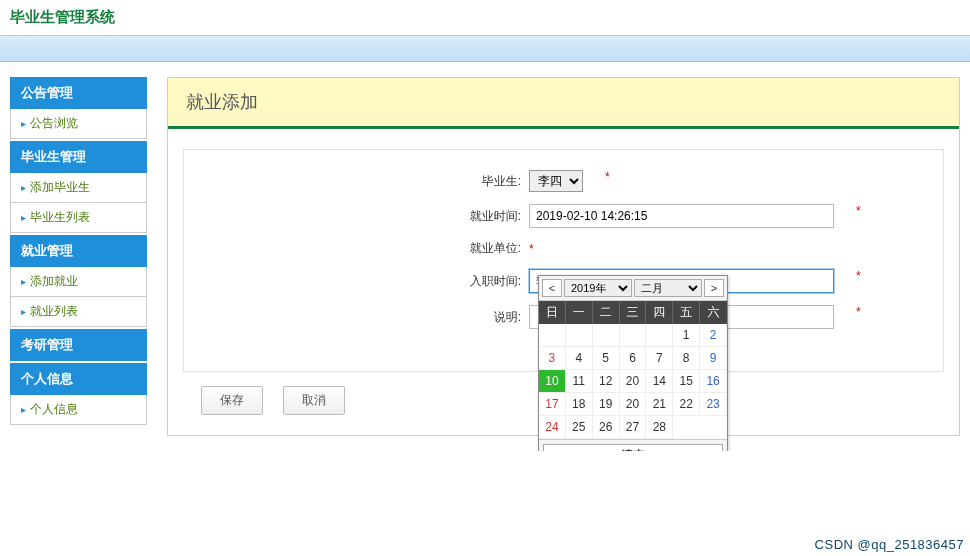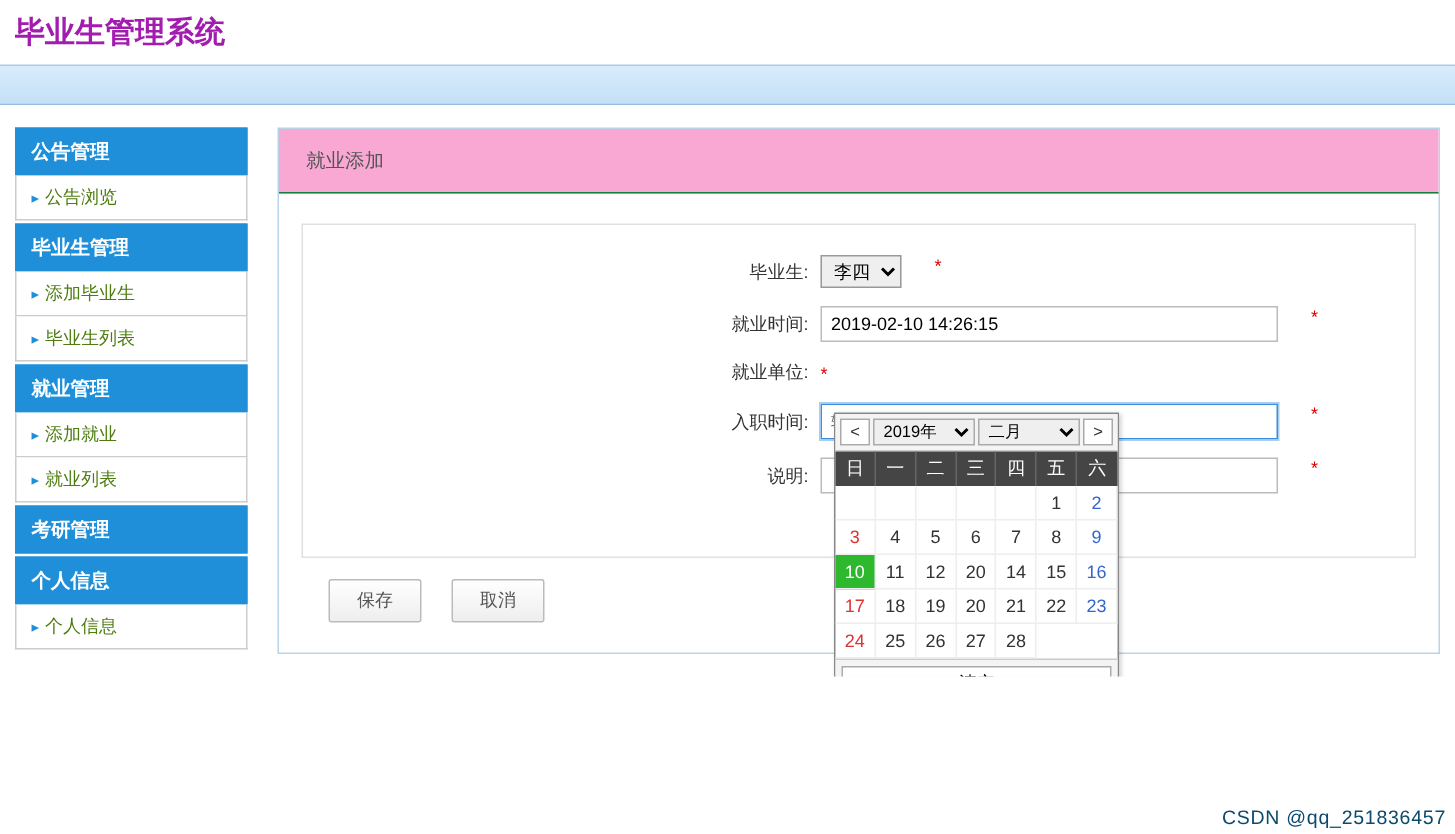--- a/index.html
+++ b/index.html
@@ -1,34 +1,34 @@
 <!DOCTYPE html>
 <html><head>
   <meta charset="utf-8">
   <style>
     * { margin: 0; padding: 0; box-sizing: border-box; }
     body { font-family: Arial, "Microsoft YaHei", sans-serif; font-size: 12px; color: #333; background: #fff; }
     
     .header { background: #fff; border-bottom: 1px solid #aaccee; padding: 8px 10px; }
-    .header-title { font-size: 20px; font-weight: bold; color: #a21caf; }
+    .header-title { font-size: 15px; font-weight: bold; color: #15803d; }
     
     .topbar { height: 26px; background: linear-gradient(to bottom, #d8ecfc, #c4e0f7); border-bottom: 1px solid #99bbdd; }
     
     .container { display: flex; padding: 15px 10px; gap: 20px; }
     
-    .sidebar { width: 155px; flex-shrink: 0; }
+    .sidebar { width: 137px; flex-shrink: 0; }
     .nav-section { margin-bottom: 2px; }
     .nav-header { background: #1e8fd8; color: #fff; padding: 6px 10px; font-weight: bold; font-size: 13px; border: 1px solid #1e8fd8; }
     .nav-item { background: #fff; border: 1px solid #ccc; border-top: none; padding: 6px 10px; display: flex; align-items: center; gap: 4px; cursor: pointer; }
     .nav-arrow { color: #1e8fd8; font-size: 10px; }
     .nav-label { color: #4d7c0f; }
     
     .main { flex: 1; }
     .panel { border: 1px solid #b8d4e8; background: #fff; }
-    .panel-title { padding: 12px 18px; color: #555; font-size: 13px; border-bottom: 1px solid #15803d; background: #f9a8d4; }
+    .panel-title { padding: 12px 18px; color: #555; font-size: 18px; border-bottom: 3px solid #15803d; background: #fef9c3; }
     .panel-body { padding: 20px 15px 20px 15px; position: relative; }
     
     .form-wrap { border: 1px solid #e0e0e0; padding: 20px 15px 30px 15px; }
     .form-row { display: flex; align-items: center; margin-bottom: 12px; }
     .form-label { width: 330px; text-align: right; padding-right: 8px; color: #333; flex-shrink: 0; }
     .form-ctrl { display: flex; gap: 22px; flex: 1; }
     .form-ctrl input[type="text"] { width: 305px; padding: 4px 6px; border: 1px solid #bbb; font-size: 12px; height: 24px; }
     .form-ctrl input.active { border: 1px solid #3b8dde; outline: 1px solid #a8cef2; }
     .form-ctrl select { padding: 2px 4px; border: 1px solid #999; font-size: 12px; height: 22px; }
     .req { color: #d00; }

